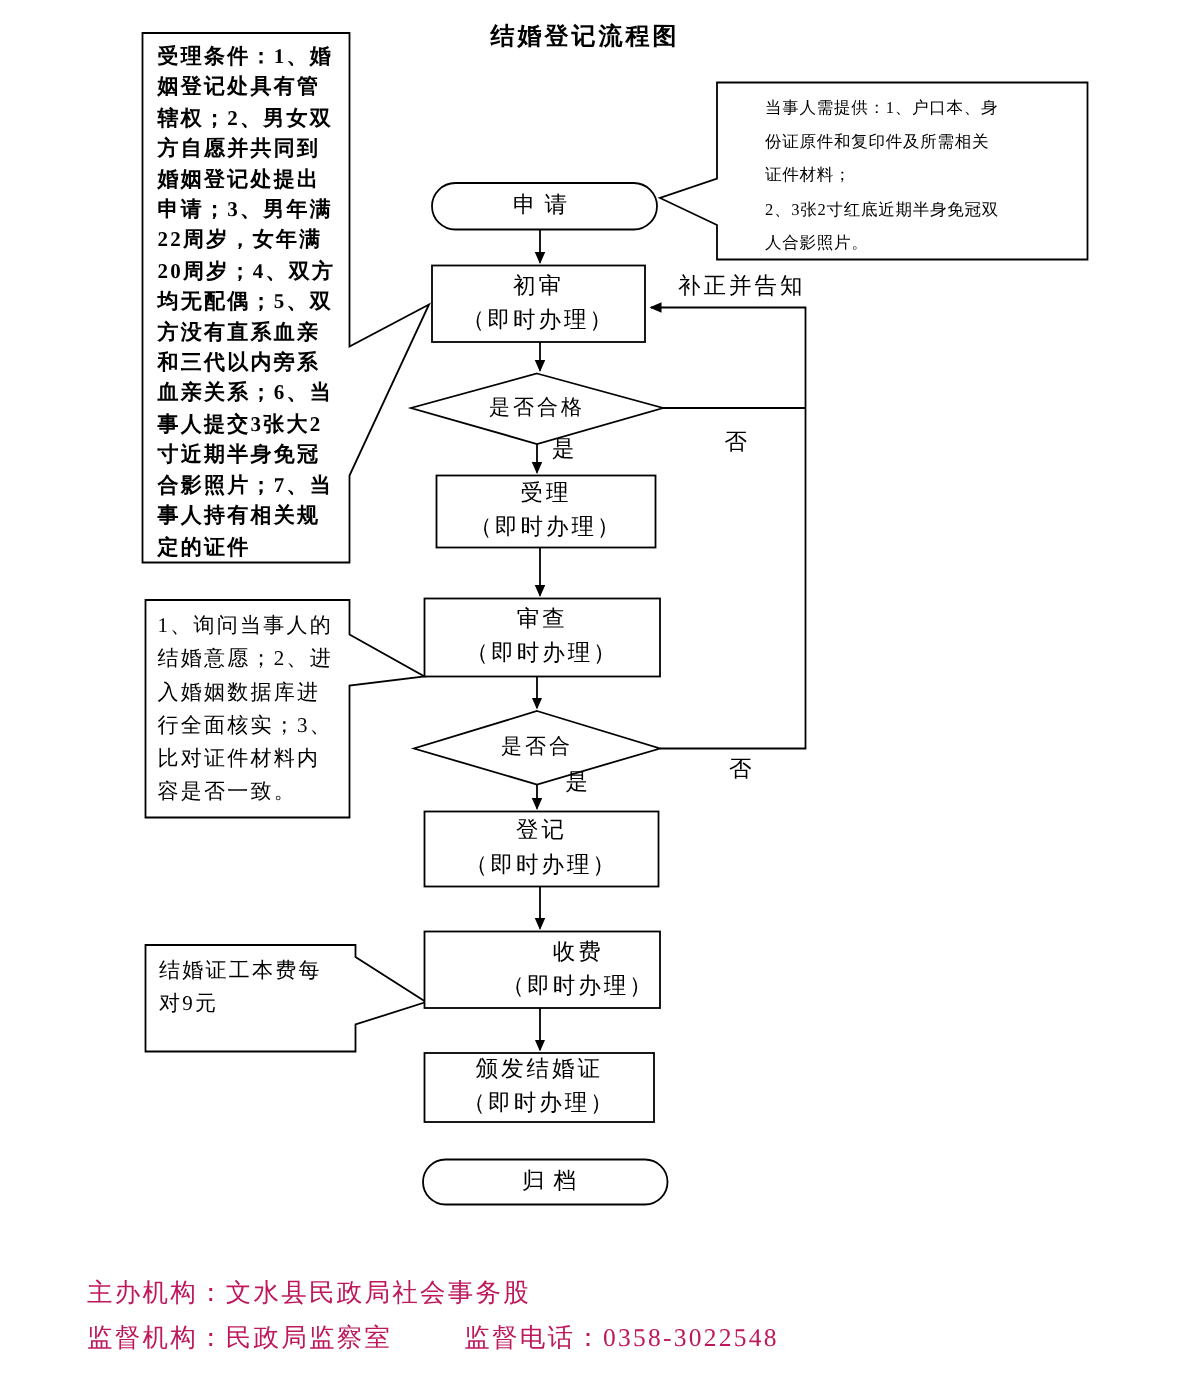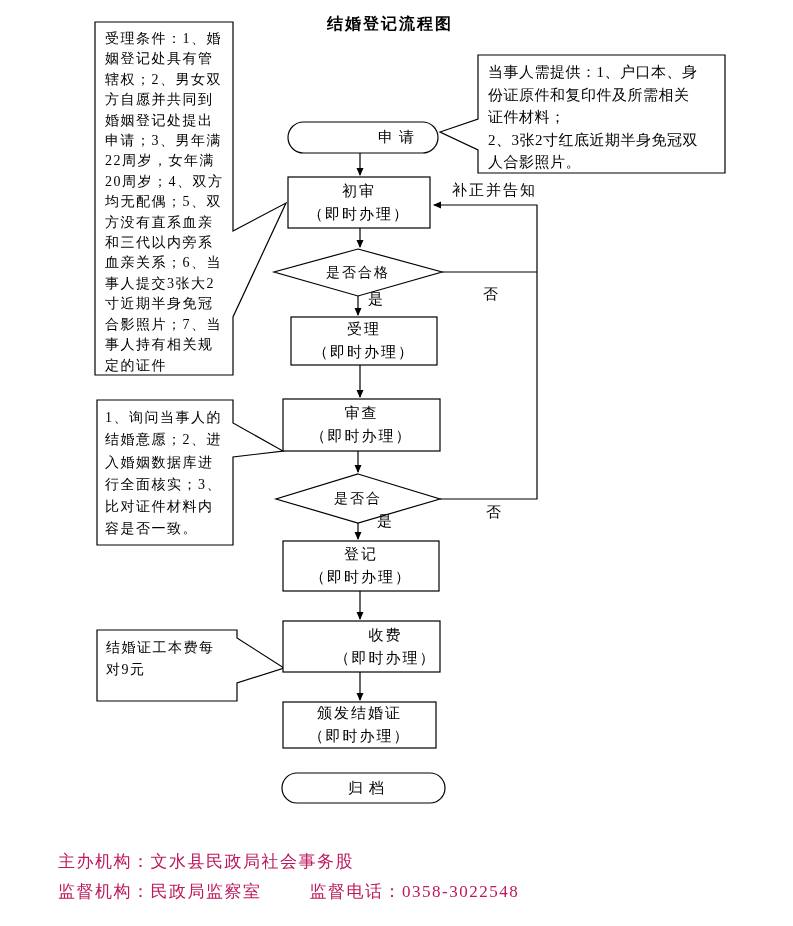--- a/index.html
+++ b/index.html
@@ -15,21 +15,21 @@
   .abs{position:absolute;z-index:2;}
   .title{
     font-family:"Liberation Sans","DejaVu Sans",sans-serif;
     font-weight:bold;font-size:16px;letter-spacing:2px;
     text-align:center;
   }
   .callout-text{
     font-size:14px;letter-spacing:1.5px;
     white-space:pre-line;line-height:20.4px;
   }
-  .callout-text.wide{font-size:15px;line-height:22.5px;letter-spacing:0.5px;}
+  .callout-text.wide{font-size:11px;line-height:22.5px;letter-spacing:0.5px;margin-left:22px;}
   .node-label{
     display:flex;align-items:center;justify-content:center;
     text-align:center;white-space:pre-line;
     font-size:15px;line-height:23px;letter-spacing:2px;
   }
   .node-label.stadium{letter-spacing:6px;}
   .edge-label{font-size:15px;letter-spacing:2px;}
   .footer-line{font-size:17px;letter-spacing:1.5px;color:#be185d;text-align:right;}
   .footer-line .gap{margin-left:48px;}
 </style>
@@ -77,21 +77,21 @@
       <line x1="360" y1="591" x2="360" y2="619" marker-end="url(#arr)"></line>
       <line x1="360" y1="672" x2="360" y2="700" marker-end="url(#arr)"></line>
 
       <path d="M440,499 H537 V205 H434" marker-end="url(#arr)"></path>
       <line x1="442" y1="272" x2="537" y2="272"></line>
     </g>
   </svg>
 
   <div class="abs title" style="left:85px;top:14px;width:610px;">结婚登记流程图</div>
 
-  <div class="abs callout-text" style="left:105px;top:29px;width:122px;">受理条件：1、婚
+  <div class="abs callout-text" style="left:105px;top:29px;width:122px;font-weight:bold;">受理条件：1、婚
 姻登记处具有管
 辖权；2、男女双
 方自愿并共同到
 婚姻登记处提出
 申请；3、男年满
 22周岁，女年满
 20周岁；4、双方
 均无配偶；5、双
 方没有直系血亲
 和三代以内旁系
@@ -111,21 +111,21 @@
   <div class="abs callout-text" style="left:105px;top:407px;width:124px;line-height:22.3px;">1、询问当事人的
 结婚意愿；2、进
 入婚姻数据库进
 行全面核实；3、
 比对证件材料内
 容是否一致。</div>
 
   <div class="abs callout-text" style="left:106px;top:637px;width:126px;line-height:22px;">结婚证工本费每
 对9元</div>
 
-  <div class="abs node-label stadium" style="left:288px;top:122px;width:150px;height:31px;margin-left:36px;">申请</div>
+  <div class="abs node-label stadium" style="left:288px;top:122px;width:150px;height:31px;">申请</div>
 
   <div class="abs node-label" style="left:288px;top:177px;width:142px;height:51px;">初审
 （即时办理）</div>
 
   <div class="abs node-label" style="left:274px;top:249px;width:168px;height:47px;font-size:14px;">是否合格</div>
 
   <div class="abs node-label" style="left:291px;top:317px;width:146px;height:48px;">受理
 （即时办理）</div>
 
   <div class="abs node-label" style="left:283px;top:399px;width:157px;height:52px;">审查

